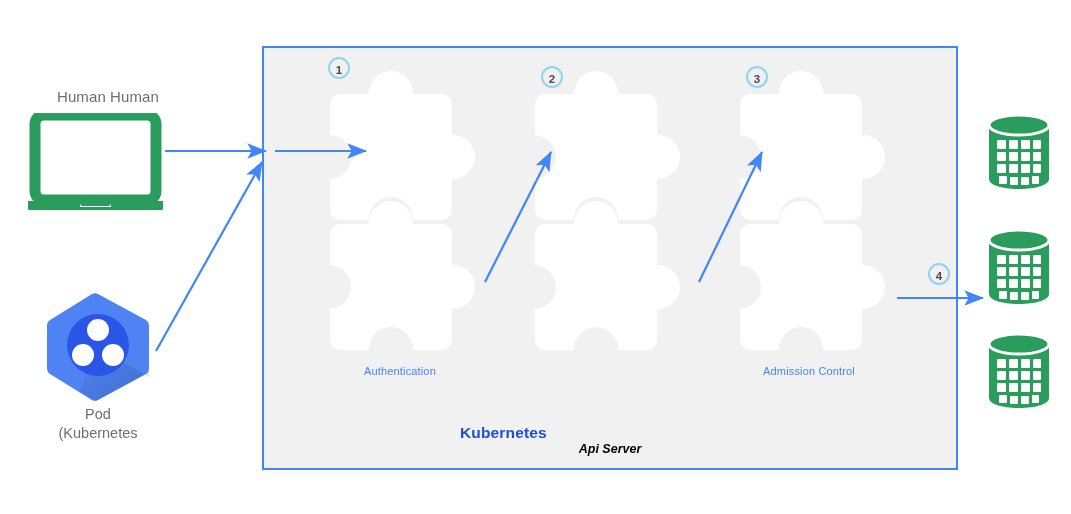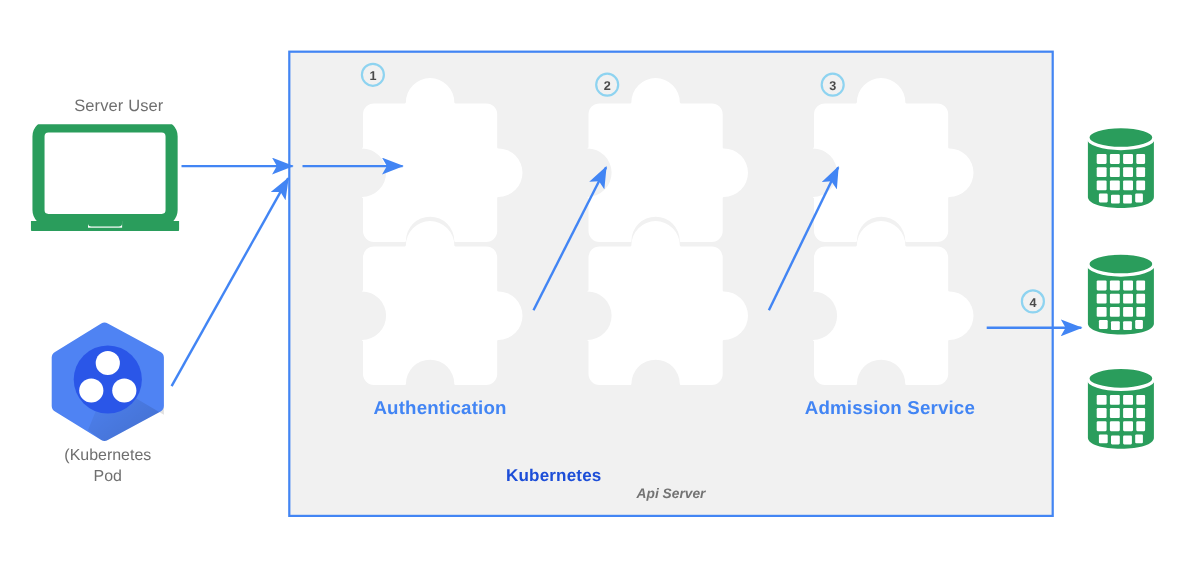--- a/index.html
+++ b/index.html
@@ -76,22 +76,22 @@
     top: 46px;
     width: 696px;
     height: 424px;
     pointer-events: none;
   }
 
   
   .stage-label {
     position: absolute;
     text-align: center;
-    font-size: 17px;
-    font-weight: bold;
+    font-size: 11px;
+    font-weight: normal;
     color: #4285f4;
     line-height: 20px;
     letter-spacing: 0.15px;
   }
   #stage-label-0 { left: 318px; top: 361px; width: 164px; }
   #stage-label-1 { left: 522px; top: 361px; width: 164px; }
   #stage-label-2 { left: 727px; top: 361px; width: 164px; }
 
   #api-server-title {
     left: 460px;
@@ -104,21 +104,21 @@
     letter-spacing: 0.15px;
   }
   #api-server-subtitle {
     left: 460px;
     top: 442px;
     width: 300px;
     text-align: center;
     font-size: 12.5px;
     font-style: italic;
     font-weight: bold;
-    color: #737373;
+    color: #000000;
   }
 
   
   .step-badge {
     position: absolute;
     width: 22px;
     height: 22px;
     border-radius: 50%;
     border: 2.5px solid #8ed3f0;
     background: #f1f1f1;
@@ -150,21 +150,21 @@
   }
   #database-0 { left: 987px; top: 113px; }
   #database-1 { left: 987px; top: 228px; }
   #database-2 { left: 987px; top: 332px; }
 </style>
 </head>
 <body>
 
 <div id="canvas">
 
-  <div class="abs" id="human-user-label">Server User</div>
+  <div class="abs" id="human-user-label">Human Human</div>
 
   <svg class="abs" id="laptop-icon" viewBox="0 0 135 97">
     <rect x="7" y="2" width="121" height="85" rx="9" ry="9" fill="none" stroke="#2a9d5c" stroke-width="11"></rect>
     <path d="M0 88 H135 V95 a3 3 0 0 1 -3 3 H3 a3 3 0 0 1 -3 -3 Z" fill="#2a9d5c"></path>
     <rect x="52" y="88" width="31" height="6" fill="#ffffff"></rect>
     <path d="M52 88 h31 v2 a3 3 0 0 1 -3 3 h-25 a3 3 0 0 1 -3 -3 Z" fill="#2a9d5c"></path>
   </svg>
 
   <svg class="abs" id="pod-icon" viewBox="0 0 112 112">
     <defs>
@@ -175,22 +175,22 @@
     </defs>
     <path d="M56 3 L104 29 a6 6 0 0 1 3 5 V78 a6 6 0 0 1 -3 5 L56 109 a6 6 0 0 1 -6 0 L8 83 a6 6 0 0 1 -3 -5 V34 a6 6 0 0 1 3 -5 L50 3 a6 6 0 0 1 6 0 Z" fill="#4f83f3"></path>
     <path d="M56 56 L107 86 V78 a6 6 0 0 1 -3 5 L56 109 a6 6 0 0 1 -6 0 L38 100 Z" fill="url(#podShade)"></path>
     <circle cx="56" cy="54" r="31" fill="#2a56e8"></circle>
     <circle cx="56" cy="39" r="11" fill="#ffffff"></circle>
     <circle cx="41" cy="64" r="11" fill="#ffffff"></circle>
     <circle cx="71" cy="64" r="11" fill="#ffffff"></circle>
   </svg>
 
   <div class="abs" id="pod-label">
+    <div>Pod</div>
     <div>(Kubernetes</div>
-    <div>Pod</div>
   </div>
 
   <div class="abs" id="api-server-box"></div>
 
   <svg class="abs" id="puzzle-layer" viewBox="0 0 696 424">
     <g fill="#ffffff">
 
       <g>
         <path d="M78 48
                  h28
@@ -352,21 +352,21 @@
                  a1 1 0 0 1 -1 -1
                  a22 22 0 0 0 0 -44
                  a1 1 0 0 1 1 -1
                  v-30
                  a10 10 0 0 1 10 -10 z"></path>
       </g>
     </g>
   </svg>
 
   <div class="stage-label" id="stage-label-0">Authentication</div>
-  <div class="stage-label" id="stage-label-2">Admission Service</div>
+  <div class="stage-label" id="stage-label-2">Admission Control</div>
 
   <div class="abs" id="api-server-title">Kubernetes</div>
   <div class="abs" id="api-server-subtitle">Api Server</div>
 
   <div class="step-badge" id="step-badge-0">1</div>
   <div class="step-badge" id="step-badge-1">2</div>
   <div class="step-badge" id="step-badge-2">3</div>
   <div class="step-badge" id="step-badge-3">4</div>
 
   <svg class="abs" id="arrow-layer" viewBox="0 0 1071 514">

